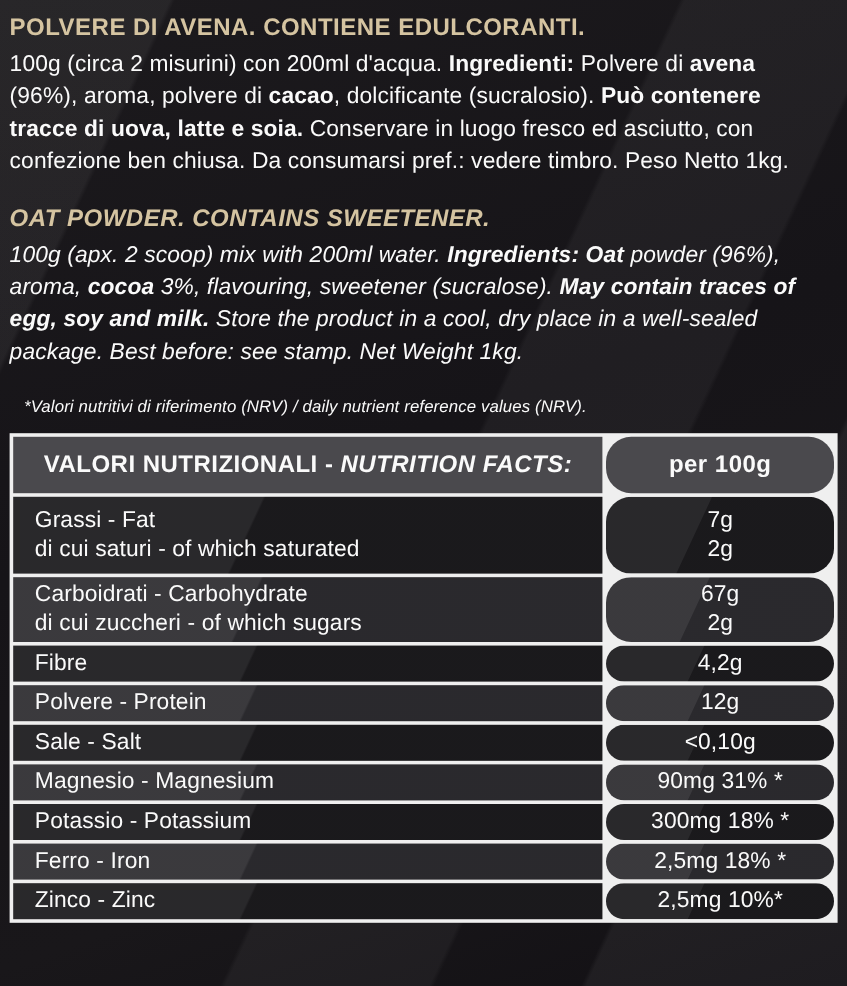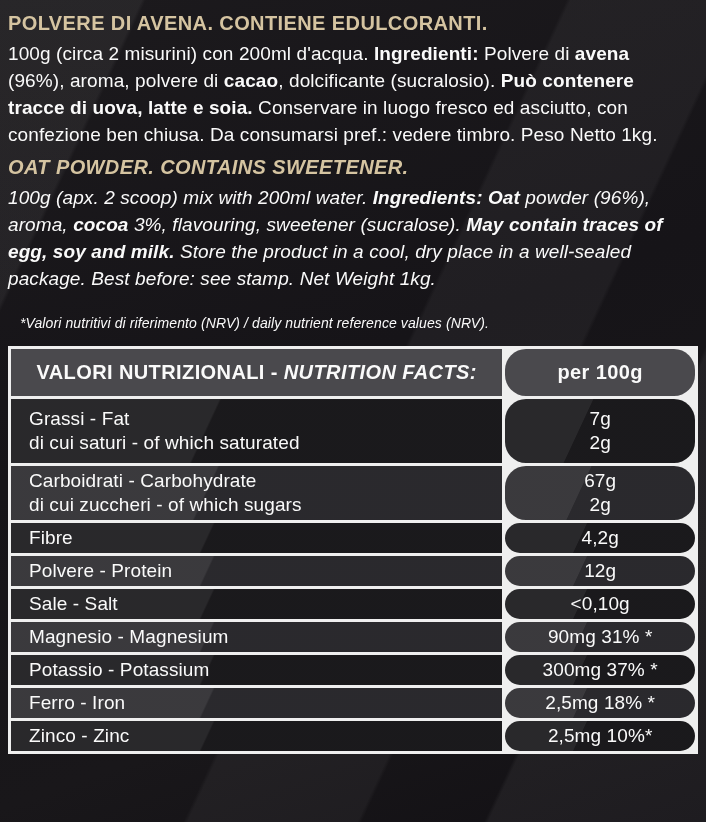--- a/index.html
+++ b/index.html
@@ -14,21 +14,21 @@
   }
   .label { padding: 12px 20px 0 8px; }
 
   h1, h2 {
     margin: 0 0 5px 0;
     font-size: 20px;
     font-weight: bold;
     letter-spacing: 0.4px;
     color: var(--accent_tan, #d5c4a1);
   }
-  h2 { font-style: italic; margin-top: 8px; }
+  h2 { font-style: italic; margin-top: 23px; }
 
   p.body {
     margin: 0;
     font-size: 19px;
     line-height: 27px;
     color: var(--text_white, #fafafa);
     letter-spacing: 0.1px;
   }
   p.italic { font-style: italic; }
   .b { font-weight: bold; text-align: right; }
@@ -150,21 +150,21 @@
           </td>
           <td class="val">
             <div>90mg 31% *</div>
           </td>
         </tr>
         <tr>
           <td class="lbl">
             <div>Potassio - Potassium</div>
           </td>
           <td class="val">
-            <div>300mg 37% *</div>
+            <div>300mg 18% *</div>
           </td>
         </tr>
         <tr>
           <td class="lbl">
             <div>Ferro - Iron</div>
           </td>
           <td class="val">
             <div>2,5mg 18% *</div>
           </td>
         </tr>

